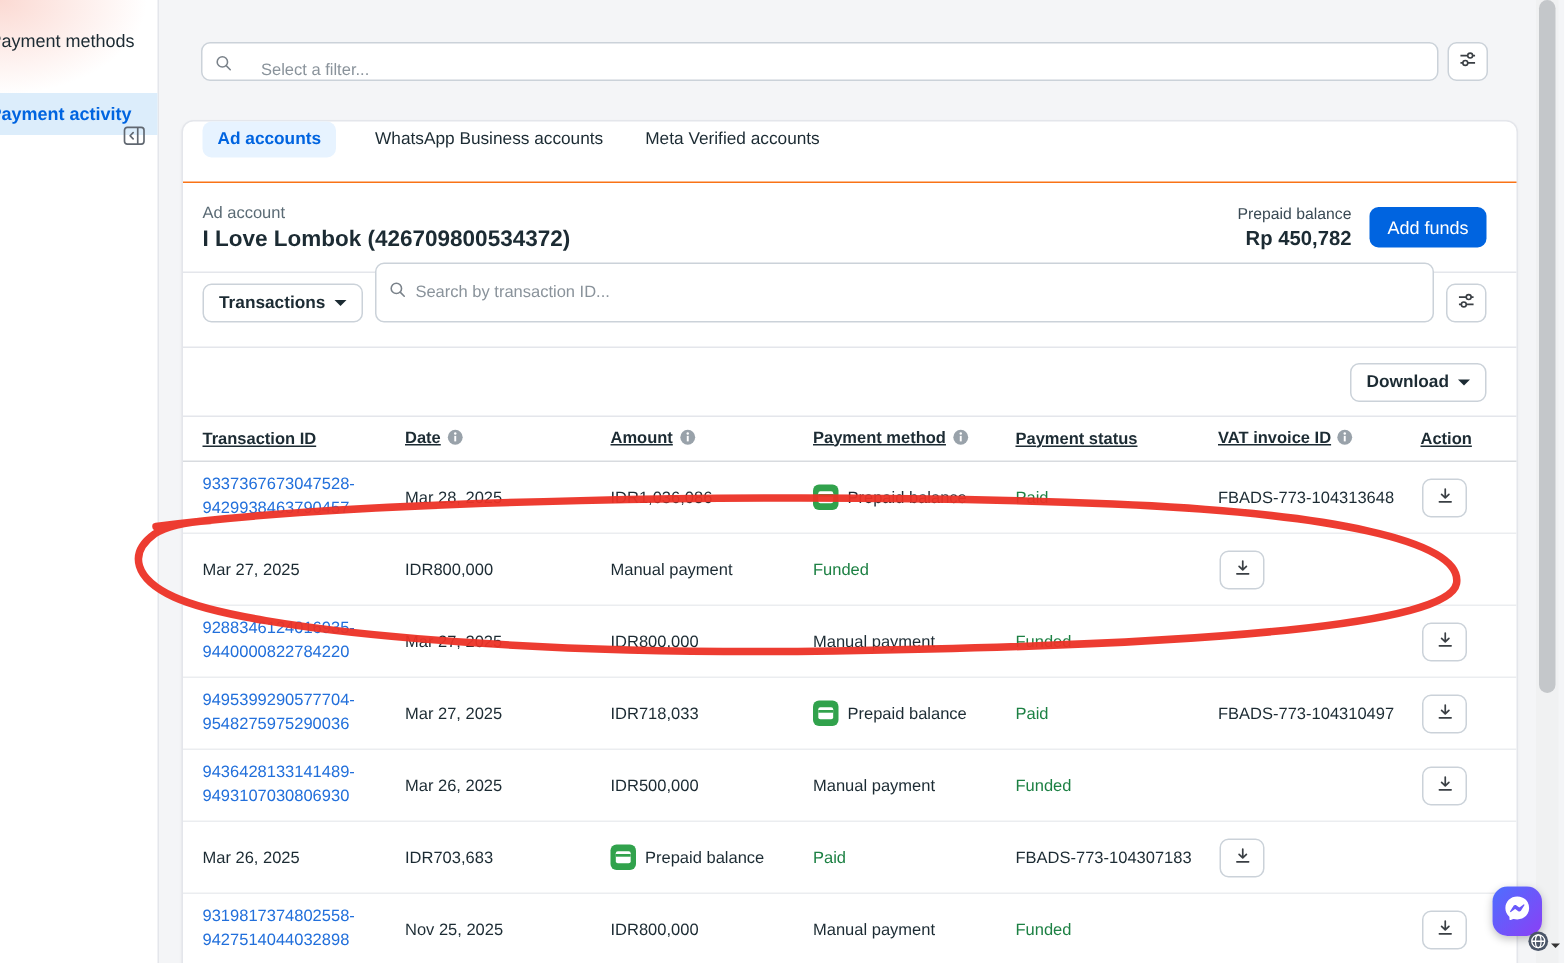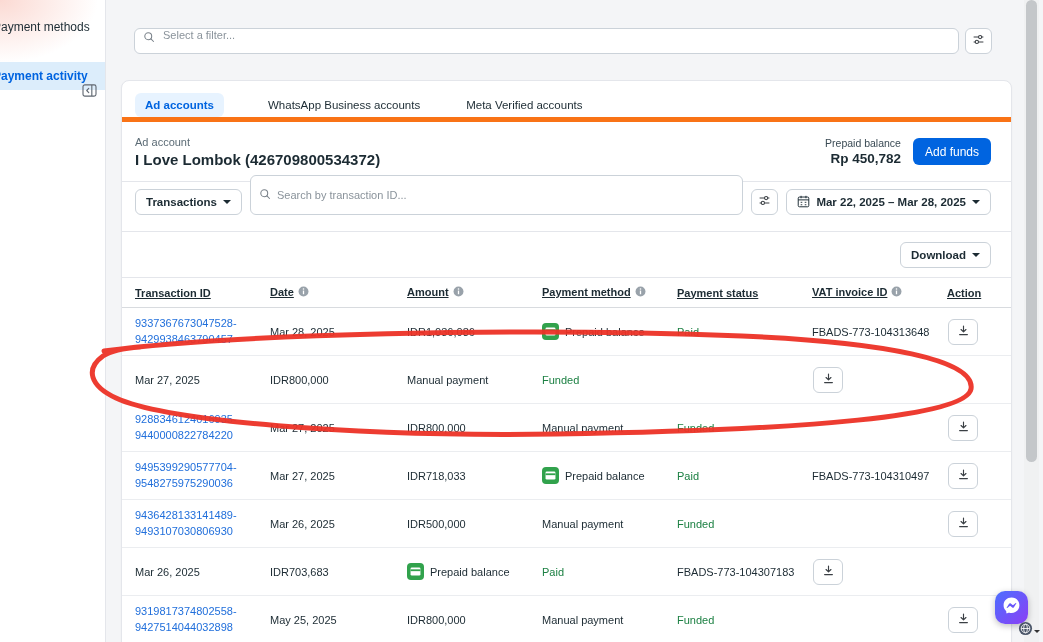--- a/index.html
+++ b/index.html
@@ -13,28 +13,28 @@
   .sidebar::before { content:""; position:absolute; inset:0; background:radial-gradient(140px 90px at 0 0, rgba(250,205,196,.75), rgba(250,205,196,0) 70%); pointer-events:none; }
   .side-item { position:relative; height:28px; display:flex; align-items:center; font-size:12px; color:#1C2B33; font-weight:500; white-space:nowrap; text-indent:-7px; cursor:pointer; }
   .side-item.first { margin-top:13px; }
   .side-item.active { margin-top:21px; height:28px; background:#DCEDFB; color:#0064E0; font-weight:600; }
   .collapse-btn { position:absolute; top:84px; right:7px; width:18px; height:16px; background:none; border:none; cursor:pointer; display:flex; align-items:center; justify-content:center; }
 
   
   .main { position:absolute; left:106px; top:0; width:937px; height:100%; background:#F4F5F7; }
 
   .filter-row { display:flex; align-items:center; gap:6px; margin:28px 51px 0 28px; }
-  .filter-input { flex:1; height:26px; background:#fff; border:1px solid #CBD2D9; border-radius:6px; display:flex; align-items:flex-start; padding:0 8px; gap:8px; }
+  .filter-input { flex:1; height:26px; background:#fff; border:1px solid #CBD2D9; border-radius:6px; display:flex; align-items:flex-end; padding:0 8px; gap:19px; }
   .filter-input input { border:none; outline:none; flex:1; font-size:11px; color:#1C2B33; font-family:"Liberation Sans",sans-serif; background:transparent; }
   .filter-input input::placeholder { color:#8A939B; }
   .icon-btn { width:27px; height:26px; background:#fff; border:1px solid #CBD2D9; border-radius:6px; display:flex; align-items:center; justify-content:center; cursor:pointer; }
 
   .card { margin:26px 31px 0 15px; width:891px; background:#fff; border:1px solid #E4E6EB; border-radius:8px 8px 0 0; min-height:566px; box-shadow:0 1px 2px rgba(0,0,0,.04); }
 
-  .tabs-row { height:41px; display:flex; align-items:flex-end; gap:42px; padding:0 13px; border-bottom:5px solid #f97316; }
+  .tabs-row { height:41px; display:flex; align-items:flex-start; gap:24px; padding:0 13px; border-bottom:1px solid #f97316; }
   .tab { font-size:11.5px; color:#1C2B33; font-weight:500; cursor:pointer; padding:6px 2px; border-radius:6px; }
   .tab.active { background:#E7F3FF; color:#0064E0; font-weight:600; padding:6px 10px; }
 
   .account-row { height:60px; display:flex; align-items:center; padding:0 20px 0 13px; border-bottom:1px solid #E4E6EB; }
   .acct-label { font-size:11px; color:#5B6B75; }
   .acct-name { font-size:15px; font-weight:700; color:#1C2B33; margin-top:3px; }
   .acct-spacer { flex:1; }
   .balance { text-align:right; margin-right:12px; }
   .balance-label { font-size:10.5px; color:#3A4A54; }
   .balance-value { font-size:13.5px; font-weight:700; color:#1C2B33; margin-top:2px; }
@@ -151,32 +151,20 @@
         </div>
         <button class="icon-btn">
           <span>
             <svg width="13" height="13" viewBox="0 0 16 16">
                 <path d="M2 5h12M2 11h12" stroke="#3A3F44" stroke-width="1.3"></path>
                 <circle cx="10" cy="5" r="2" fill="#fff" stroke="#3A3F44" stroke-width="1.3"></circle>
                 <circle cx="6" cy="11" r="2" fill="#fff" stroke="#3A3F44" stroke-width="1.3"></circle>
               </svg>
           </span>
         </button>
-        <button class="chip-btn">
-          <span>
-            <svg width="13" height="13" viewBox="0 0 16 16">
-                <rect x="1.5" y="2.5" width="13" height="12" rx="1.5" fill="none" stroke="#1C2B33" stroke-width="1.2"></rect>
-                <path d="M1.5 6h13" stroke="#1C2B33" stroke-width="1.2"></path>
-                <path d="M5 1v3M11 1v3" stroke="#1C2B33" stroke-width="1.2"></path>
-                <path d="M4.5 9h2M9.5 9h2M4.5 12h2M9.5 12h2" stroke="#1C2B33" stroke-width="1.1"></path>
-              </svg>
-          </span>
-          <span>Mar 22, 2025 – Mar 28, 2025</span>
-          <span class="caret"></span>
-        </button>
       </div>
 
       <div class="download-row">
         <button class="chip-btn">
           <span>Download</span>
           <span class="caret"></span>
         </button>
       </div>
 
       <div class="thead">
@@ -367,21 +355,21 @@
           </div>
       </div>
 
       <div class="trow">
         <div>
             <a class="txn-link">
               <span>9319817374802558-</span>
               <span>9427514044032898</span>
             </a>
           </div>
-        <div>May 25, 2025</div>
+        <div>Nov 25, 2025</div>
         <div>IDR800,000</div>
         <div class="method-cell">
             <span>Manual payment</span>
           </div>
         <div class="status-cell">Funded</div>
         <div></div>
         <div>
             <button class="dl-btn">
               <span><svg width="13" height="13" viewBox="0 0 16 16">
                   <path d="M8 2.5v7M5 6.8l3 3 3-3M3.2 13h9.6" fill="none" stroke="#3A3F44" stroke-width="1.4" stroke-linecap="round" stroke-linejoin="round"></path>

